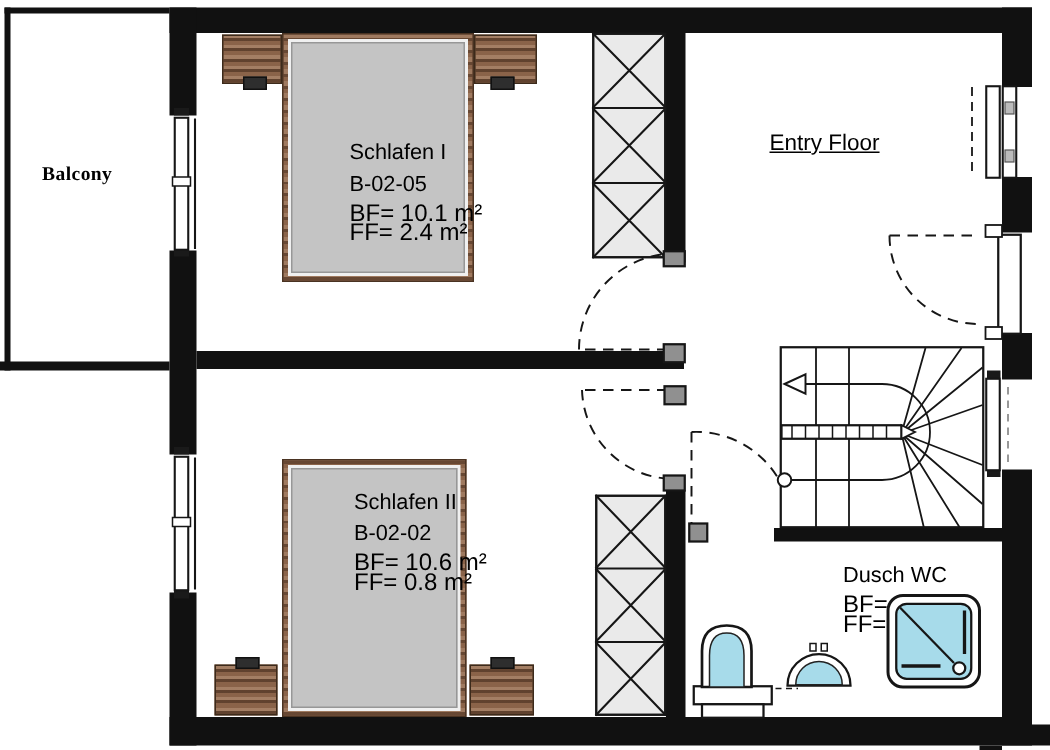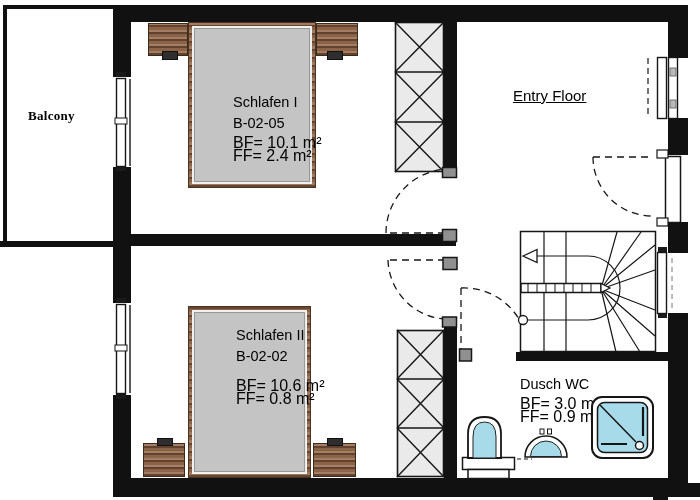--- a/index.html
+++ b/index.html
@@ -77,25 +77,25 @@
   <div class="label" style="left:233px;top:92px">
     <div class="rname">Schlafen I</div>
     <div class="rcode">B-02-05</div>
     <div class="rarea" style="margin-top:2px">BF= 10.1 m²</div>
     <div class="rarea">FF= 2.4 m²</div>
   </div>
 
   <div class="label" style="left:236px;top:325px">
     <div class="rname">Schlafen II</div>
     <div class="rcode">B-02-02</div>
-    <div class="rarea" style="margin-top:12px">BF= 10.6 m²</div>
+    <div class="rarea" style="margin-top:2px">BF= 10.6 m²</div>
     <div class="rarea">FF= 0.8 m²</div>
   </div>
 
-  <div class="label" style="left:520px;top:374px">
+  <div class="label" style="left:562px;top:374px">
     <div class="rname">Dusch WC</div>
     <div class="rarea" style="margin-top:2px">BF= 3.0 m²</div>
     <div class="rarea">FF= 0.9 m²</div>
   </div>
 
   <svg width="700" height="500" viewBox="0 0 700 500">
 
     <g>
       <rect class="fshaft ln" x="395.5" y="22.5" width="48" height="149" stroke-width="1.6"></rect>
       <path class="ln" stroke-width="1.4" d="M395,72 H444 M395,122 H444

